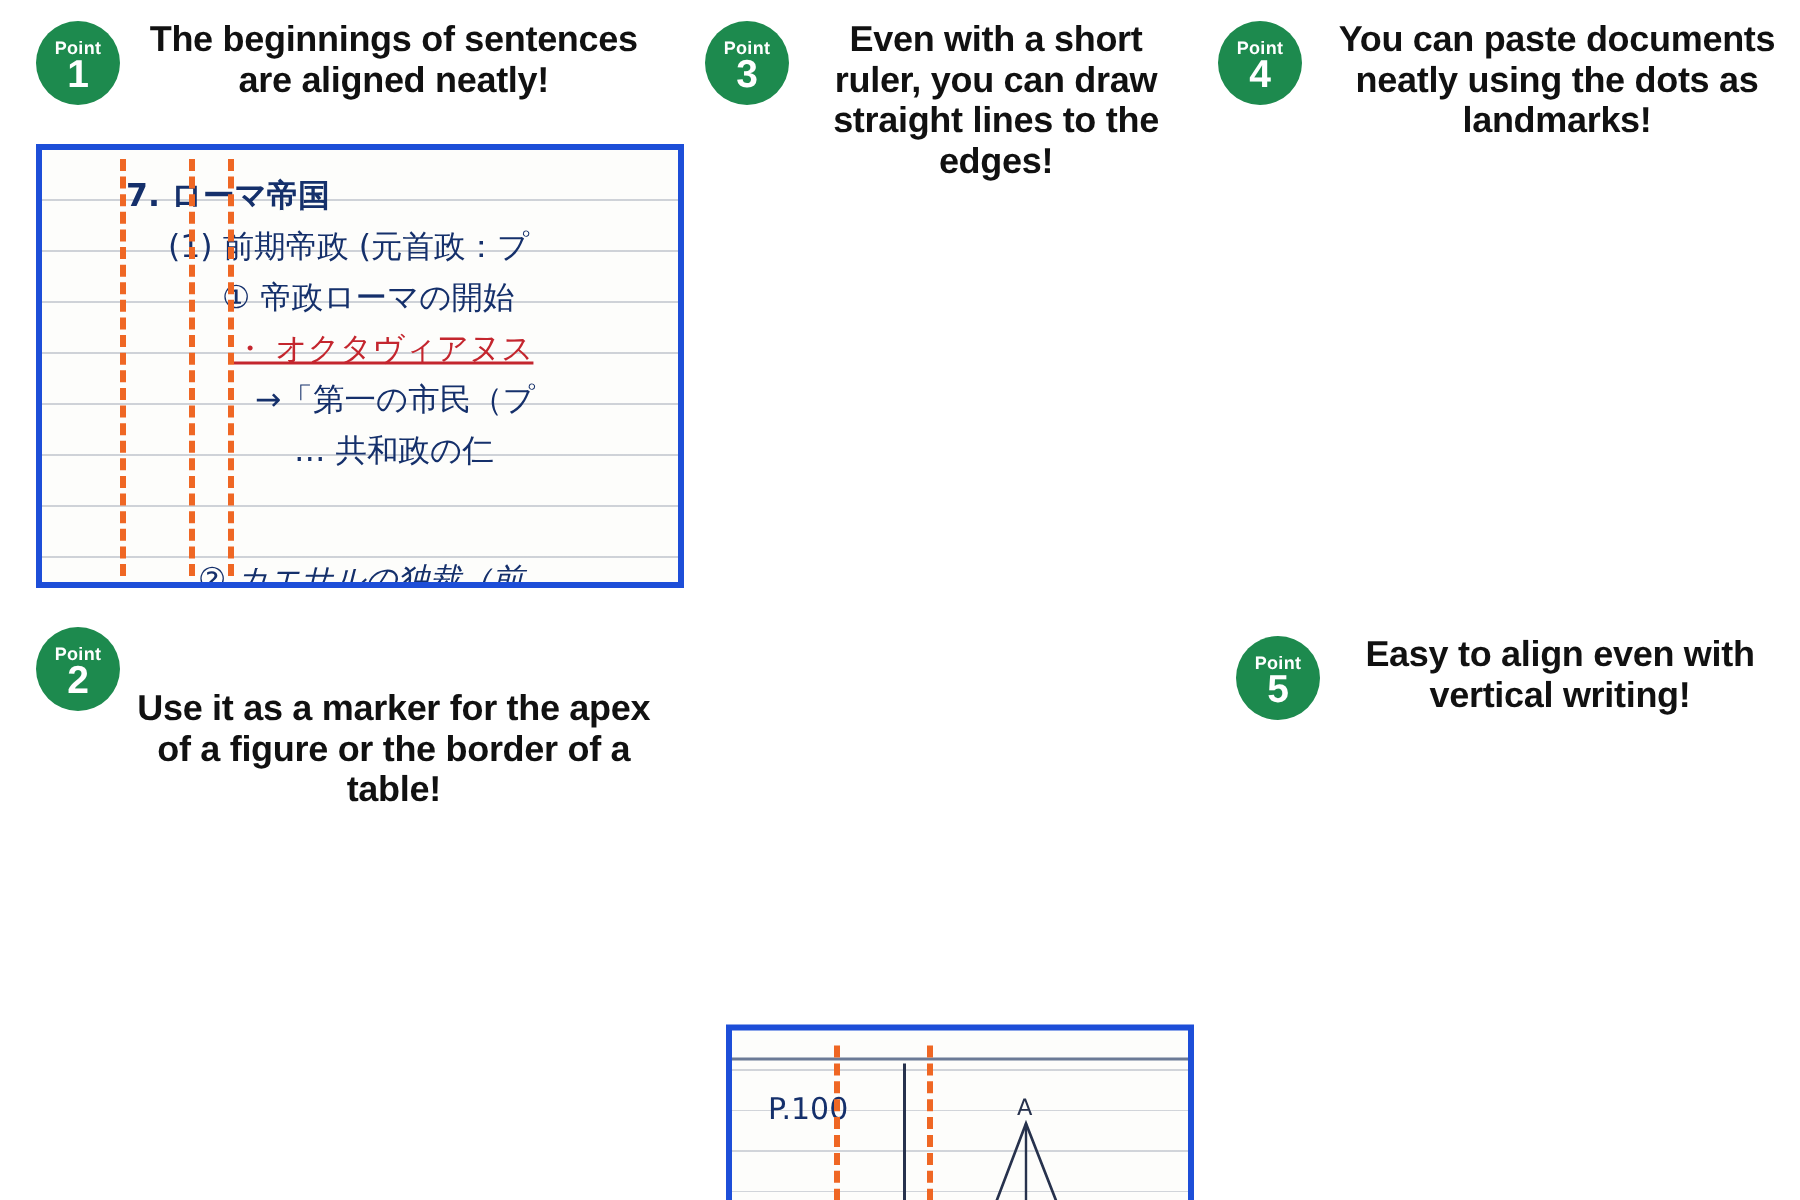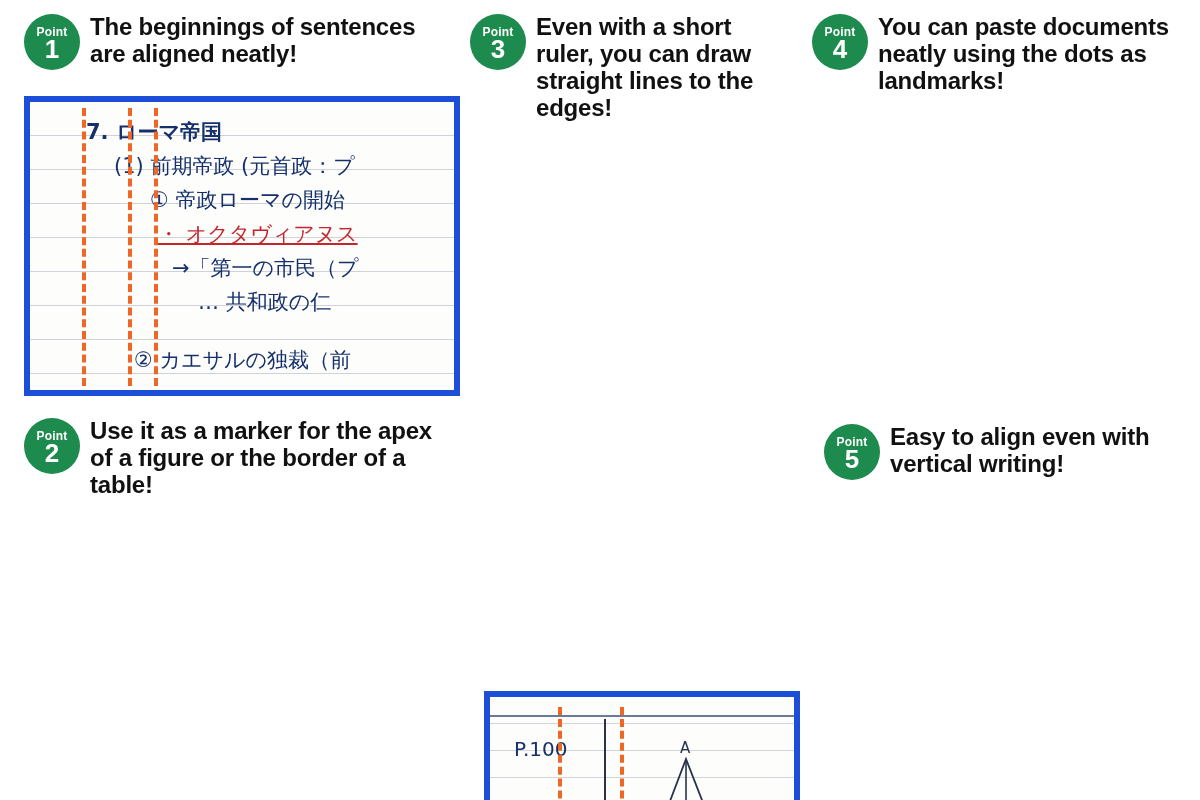--- a/index.html
+++ b/index.html
@@ -18,30 +18,30 @@
     background:#1d8a4e;color:#fff;
     display:flex;flex-direction:column;align-items:center;justify-content:center;
     line-height:1;flex:0 0 auto;
     box-shadow:0 0 0 0 #fff;
   }
   .badge .p-word{font-size:12px;font-weight:bold;letter-spacing:.2px;margin-top:4px;}
   .badge .p-num{font-size:26px;font-weight:bold;margin-top:-2px;}
 
   .headline{
     font-size:24px;font-weight:bold;color:#111;
-    line-height:1.12;letter-spacing:-0.2px;
+    line-height:1.12;letter-spacing:-0.2px;text-align:center;
   }
   .head-row{display:flex;align-items:flex-start;gap:10px;}
 
   
   .panel{position:absolute;}
 
   .photo{
     position:relative;overflow:hidden;background:#fdfdfb;
-    border:6px solid #1d4ed8;
+    border:4px solid #1d4ed8;
   }
   .ruled{
     position:absolute;inset:0;
     background:
       repeating-linear-gradient(to bottom,
         rgba(0,0,0,0) 0px, rgba(0,0,0,0) 33px,
         rgba(120,130,150,.35) 33px, rgba(120,130,150,.35) 34px);
   }
   .ruled-sm{
     position:absolute;inset:0;
@@ -87,34 +87,34 @@
 
   <div class="panel photo" id="p1-photo">
     <div class="ruled"></div>
 
     <div class="line hw" style="top:16px;left:56px;font-weight:bold;">7. ローマ帝国</div>
     <div class="line hw" style="top:50px;left:84px;">(1) 前期帝政 (元首政：プ</div>
     <div class="line hw" style="top:84px;left:120px;">① 帝政ローマの開始</div>
     <div class="line hw" style="top:118px;left:128px;color:#c4262e;text-decoration:underline;">・ オクタヴィアヌス</div>
     <div class="line hw" style="top:152px;left:142px;text-align:right;">→「第一の市民（プ</div>
     <div class="line hw" style="top:186px;left:168px;">… 共和政の仁</div>
-    <div class="line hw" style="top:244px;left:104px;">② カエサルの独裁（前</div>
+    <div class="line hw" style="top:272px;left:104px;font-style:italic;">② カエサルの独裁（前</div>
 
     <div class="dashline" style="left:52px;top:6px;height:278px;"></div>
     <div class="dashline" style="left:98px;top:6px;height:278px;"></div>
     <div class="dashline" style="left:124px;top:6px;height:278px;"></div>
   </div>
 
   <div class="panel" style="left:24px;top:418px;width:424px;">
     <div class="head-row">
       <div class="badge">
         <span class="p-word">Point</span>
         <span class="p-num">2</span>
       </div>
-      <div class="headline" style="width:345px;">Use it as a marker for the apex of a figure or the border of a table!</div>
+      <div class="headline" style="width:345px;margin-top:42px;">Use it as a marker for the apex of a figure or the border of a table!</div>
     </div>
   </div>
 
   <div class="panel photo" id="p2-photo">
     <div class="ruled-sm" style="opacity:.5"></div>
 
   </div>
 
   <div class="panel" style="left:470px;top:14px;width:330px;">
     <div class="head-row">

